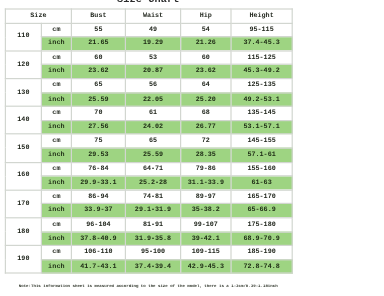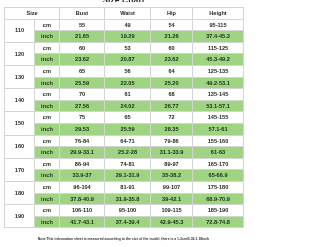--- a/index.html
+++ b/index.html
@@ -13,20 +13,21 @@
     overflow: hidden;
     font-family: "Liberation Sans", sans-serif;
     color: #2b2b2b;
   }
   #page {
     position: relative;
     width: 247px;
     height: 247px;
     background: #ffffff;
     box-sizing: border-box;
+    font-family: Liberation Mono, monospace;
   }
   .chart-title {
     position: absolute;
     top: -4px;
     left: 0;
     width: 247px;
     text-align: center;
     font-size: 8.5px;
     font-weight: bold;
     color: #2b2b2b;

